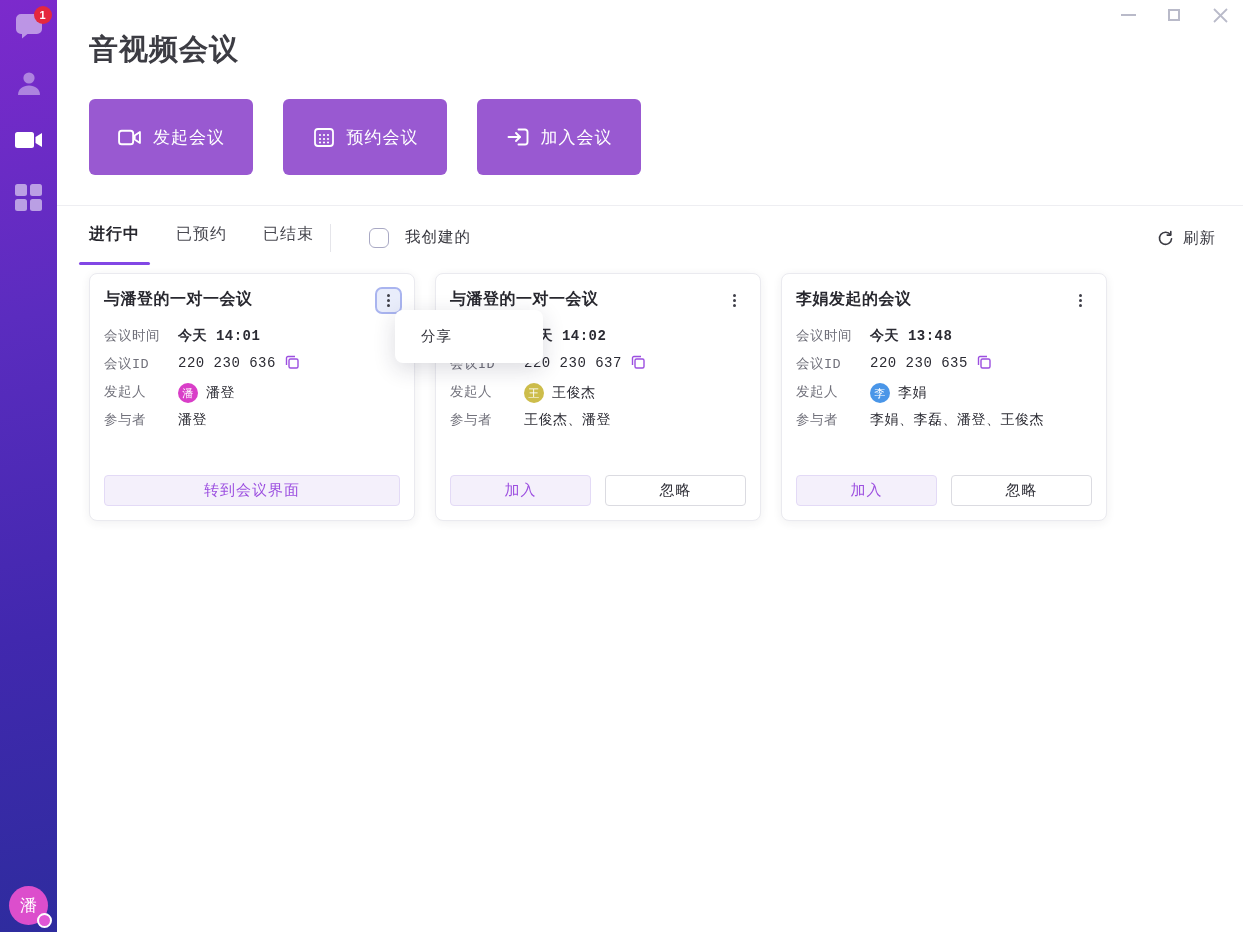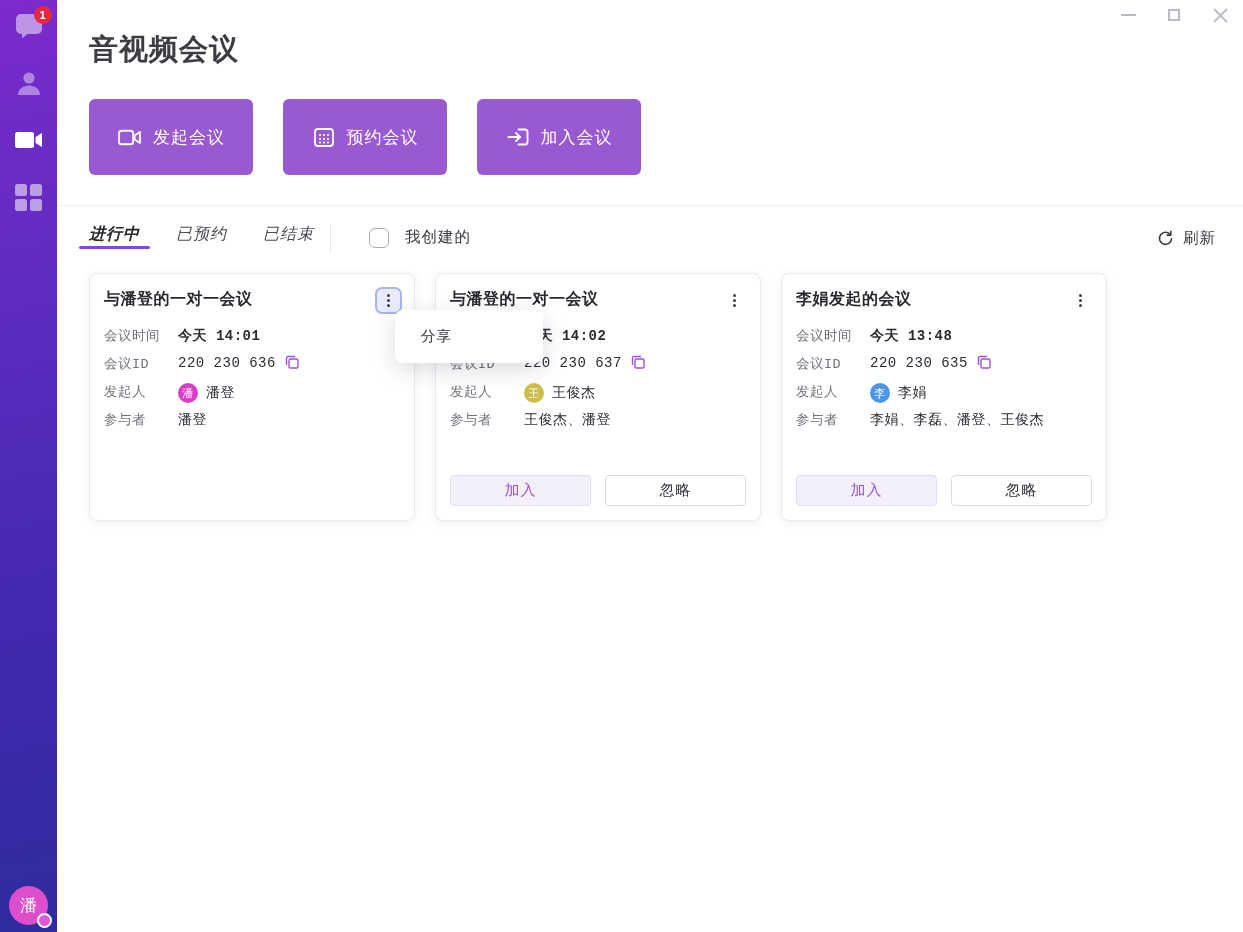--- a/index.html
+++ b/index.html
@@ -46,21 +46,21 @@
     width:164px; height:76px; border:none; border-radius:6px; background:#9959d1;
     color:#ffffff; font-size:17px; font-family:inherit; letter-spacing:1px;
     display:flex; align-items:center; justify-content:center; gap:11px; cursor:pointer;
   }
 
   .top-divider { position:absolute; left:57px; right:0; top:205px; height:1px; background:#eeeef2; }
 
   
   .toolbar { position:absolute; left:89px; top:224px; height:34px; display:flex; align-items:flex-start; }
   .tabs { display:flex; gap:36px; }
-  .tab { font-size:16px; color:#4a4a52; letter-spacing:1px; padding-bottom:4px; position:relative; cursor:pointer; white-space:nowrap;font-style:italic; }
+  .tab { font-size:16px; color:#4a4a52; letter-spacing:1px; padding-bottom:20px; position:relative; cursor:pointer; white-space:nowrap; }
   .tab.active { color:#26262d; font-weight:700; }
   .tab.active::after { content:""; position:absolute; left:-10px; right:-10px; bottom:0; height:3px; border-radius:2px; background:#8247e5; }
   .v-divider { position:absolute; left:330px; top:224px; width:1px; height:28px; background:#e5e5ea; }
   .filter { position:absolute; left:369px; top:227px; display:flex; align-items:center; gap:16px; }
   .checkbox { width:20px; height:20px; border:1.5px solid #a9a9c4; border-radius:6px; background:#fff; cursor:pointer; }
   .filter-label { font-size:15.5px; color:#38383f; letter-spacing:1px; }
   .refresh { position:absolute; right:27px; top:228px; display:flex; align-items:center; gap:9px; cursor:pointer; }
   .refresh-label { font-size:15.5px; color:#3a3a42; letter-spacing:1px; }
 
   
@@ -264,20 +264,23 @@
               <span>潘</span>
             </span>
           <span>潘登</span>
         </span>
       </div>
       <div class="row">
         <span class="row-label">参与者</span>
         <span class="row-value">潘登</span>
       </div>
     </div>
+    <div class="card-footer">
+      <button class="btn-light">转到会议界面</button>
+    </div>
   </div>
 
   <div class="card">
     <div class="card-title">与潘登的一对一会议</div>
     <div class="kebab">
         <i></i>
         <i></i>
         <i></i>
       </div>
     <div class="rows">

